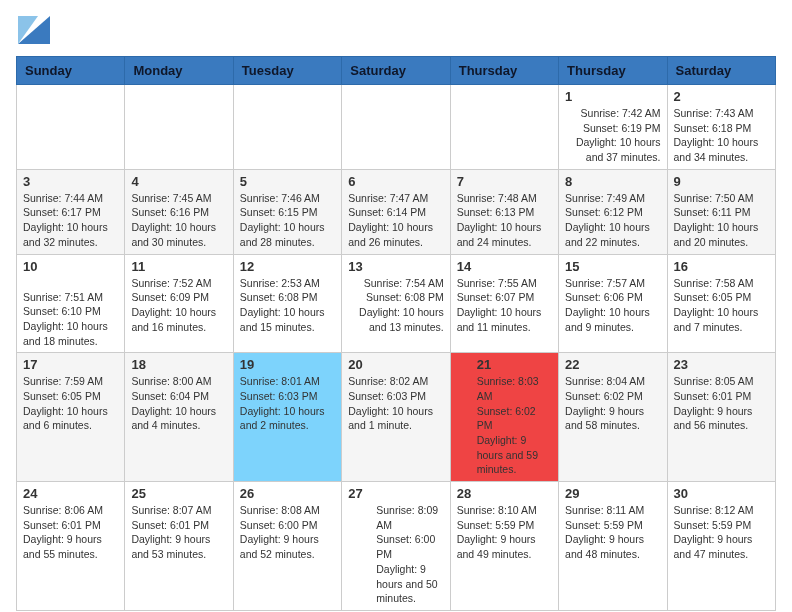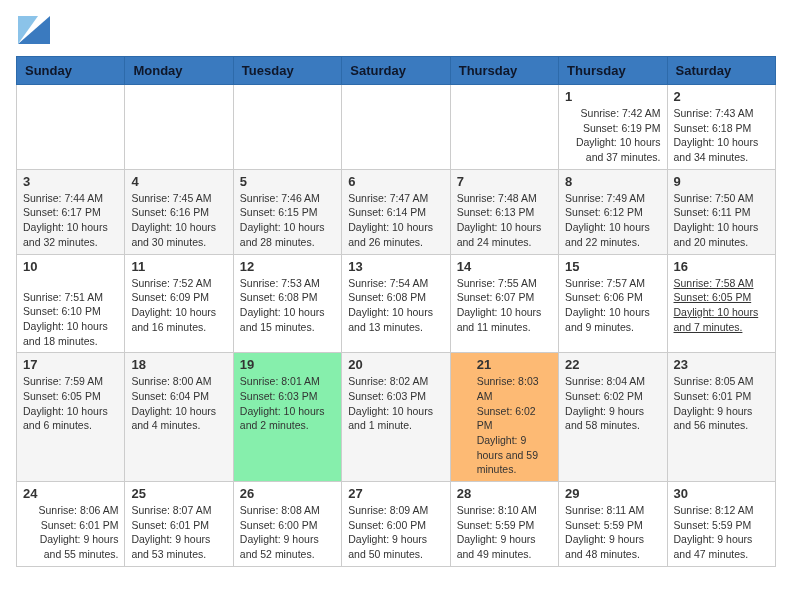--- a/index.html
+++ b/index.html
@@ -195,75 +195,75 @@
 Daylight: 10 hours and 18 minutes.</div>
         </td>
         <td>
           <span class="day-number">11</span>
           <div class="day-info" style="white-space: pre-line;">Sunrise: 7:52 AM
 Sunset: 6:09 PM
 Daylight: 10 hours and 16 minutes.</div>
         </td>
         <td>
           <span class="day-number">12</span>
-          <div class="day-info" style="white-space: pre-line;">Sunrise: 7:53 AM
+          <div class="day-info" style="white-space: pre-line;">Sunrise: 2:53 AM
 Sunset: 6:08 PM
 Daylight: 10 hours and 15 minutes.</div>
         </td>
         <td>
           <span class="day-number">13</span>
-          <div class="day-info" style="white-space: pre-line;">Sunrise: 7:54 AM
+          <div class="day-info" style="white-space: pre-line; text-align: right;">Sunrise: 7:54 AM
 Sunset: 6:08 PM
 Daylight: 10 hours and 13 minutes.</div>
         </td>
         <td>
           <span class="day-number">14</span>
           <div class="day-info" style="white-space: pre-line;">Sunrise: 7:55 AM
 Sunset: 6:07 PM
 Daylight: 10 hours and 11 minutes.</div>
         </td>
         <td>
           <span class="day-number">15</span>
           <div class="day-info" style="white-space: pre-line;">Sunrise: 7:57 AM
 Sunset: 6:06 PM
 Daylight: 10 hours and 9 minutes.</div>
         </td>
         <td>
           <span class="day-number">16</span>
-          <div class="day-info" style="white-space: pre-line; text-decoration: underline;">Sunrise: 7:58 AM
+          <div class="day-info" style="white-space: pre-line;">Sunrise: 7:58 AM
 Sunset: 6:05 PM
 Daylight: 10 hours and 7 minutes.</div>
         </td>
       </tr>
       <tr>
         <td style="background: rgb(245, 245, 245);">
           <span class="day-number">17</span>
           <div class="day-info" style="white-space: pre-line;">Sunrise: 7:59 AM
 Sunset: 6:05 PM
 Daylight: 10 hours and 6 minutes.</div>
         </td>
         <td style="background: rgb(245, 245, 245); margin-top: 46px;">
           <span class="day-number">18</span>
           <div class="day-info" style="white-space: pre-line;">Sunrise: 8:00 AM
 Sunset: 6:04 PM
 Daylight: 10 hours and 4 minutes.</div>
         </td>
-        <td style="background: #86efac;">
+        <td style="background: #7dd3fc;">
           <span class="day-number">19</span>
           <div class="day-info" style="white-space: pre-line;">Sunrise: 8:01 AM
 Sunset: 6:03 PM
 Daylight: 10 hours and 2 minutes.</div>
         </td>
         <td style="background: rgb(245, 245, 245);">
           <span class="day-number">20</span>
           <div class="day-info" style="white-space: pre-line;">Sunrise: 8:02 AM
 Sunset: 6:03 PM
 Daylight: 10 hours and 1 minute.</div>
         </td>
-        <td style="background: #fdba74; padding-left: 26px;">
+        <td style="background: #ef4444; padding-left: 26px;">
           <span class="day-number">21</span>
           <div class="day-info" style="white-space: pre-line;">Sunrise: 8:03 AM
 Sunset: 6:02 PM
 Daylight: 9 hours and 59 minutes.</div>
         </td>
         <td style="background: rgb(245, 245, 245);">
           <span class="day-number">22</span>
           <div class="day-info" style="white-space: pre-line;">Sunrise: 8:04 AM
 Sunset: 6:02 PM
 Daylight: 9 hours and 58 minutes.</div>
@@ -271,39 +271,39 @@
         <td style="background: rgb(245, 245, 245);">
           <span class="day-number">23</span>
           <div class="day-info" style="white-space: pre-line;">Sunrise: 8:05 AM
 Sunset: 6:01 PM
 Daylight: 9 hours and 56 minutes.</div>
         </td>
       </tr>
       <tr>
         <td>
           <span class="day-number">24</span>
-          <div class="day-info" style="white-space: pre-line; text-align: right;">Sunrise: 8:06 AM
+          <div class="day-info" style="white-space: pre-line;">Sunrise: 8:06 AM
 Sunset: 6:01 PM
 Daylight: 9 hours and 55 minutes.</div>
         </td>
         <td>
           <span class="day-number">25</span>
           <div class="day-info" style="white-space: pre-line;">Sunrise: 8:07 AM
 Sunset: 6:01 PM
 Daylight: 9 hours and 53 minutes.</div>
         </td>
         <td>
           <span class="day-number">26</span>
           <div class="day-info" style="white-space: pre-line;">Sunrise: 8:08 AM
 Sunset: 6:00 PM
 Daylight: 9 hours and 52 minutes.</div>
         </td>
         <td>
           <span class="day-number">27</span>
-          <div class="day-info" style="white-space: pre-line;">Sunrise: 8:09 AM
+          <div class="day-info" style="white-space: pre-line; margin-left: 28px;">Sunrise: 8:09 AM
 Sunset: 6:00 PM
 Daylight: 9 hours and 50 minutes.</div>
         </td>
         <td>
           <span class="day-number">28</span>
           <div class="day-info" style="white-space: pre-line;">Sunrise: 8:10 AM
 Sunset: 5:59 PM
 Daylight: 9 hours and 49 minutes.</div>
         </td>
         <td>

